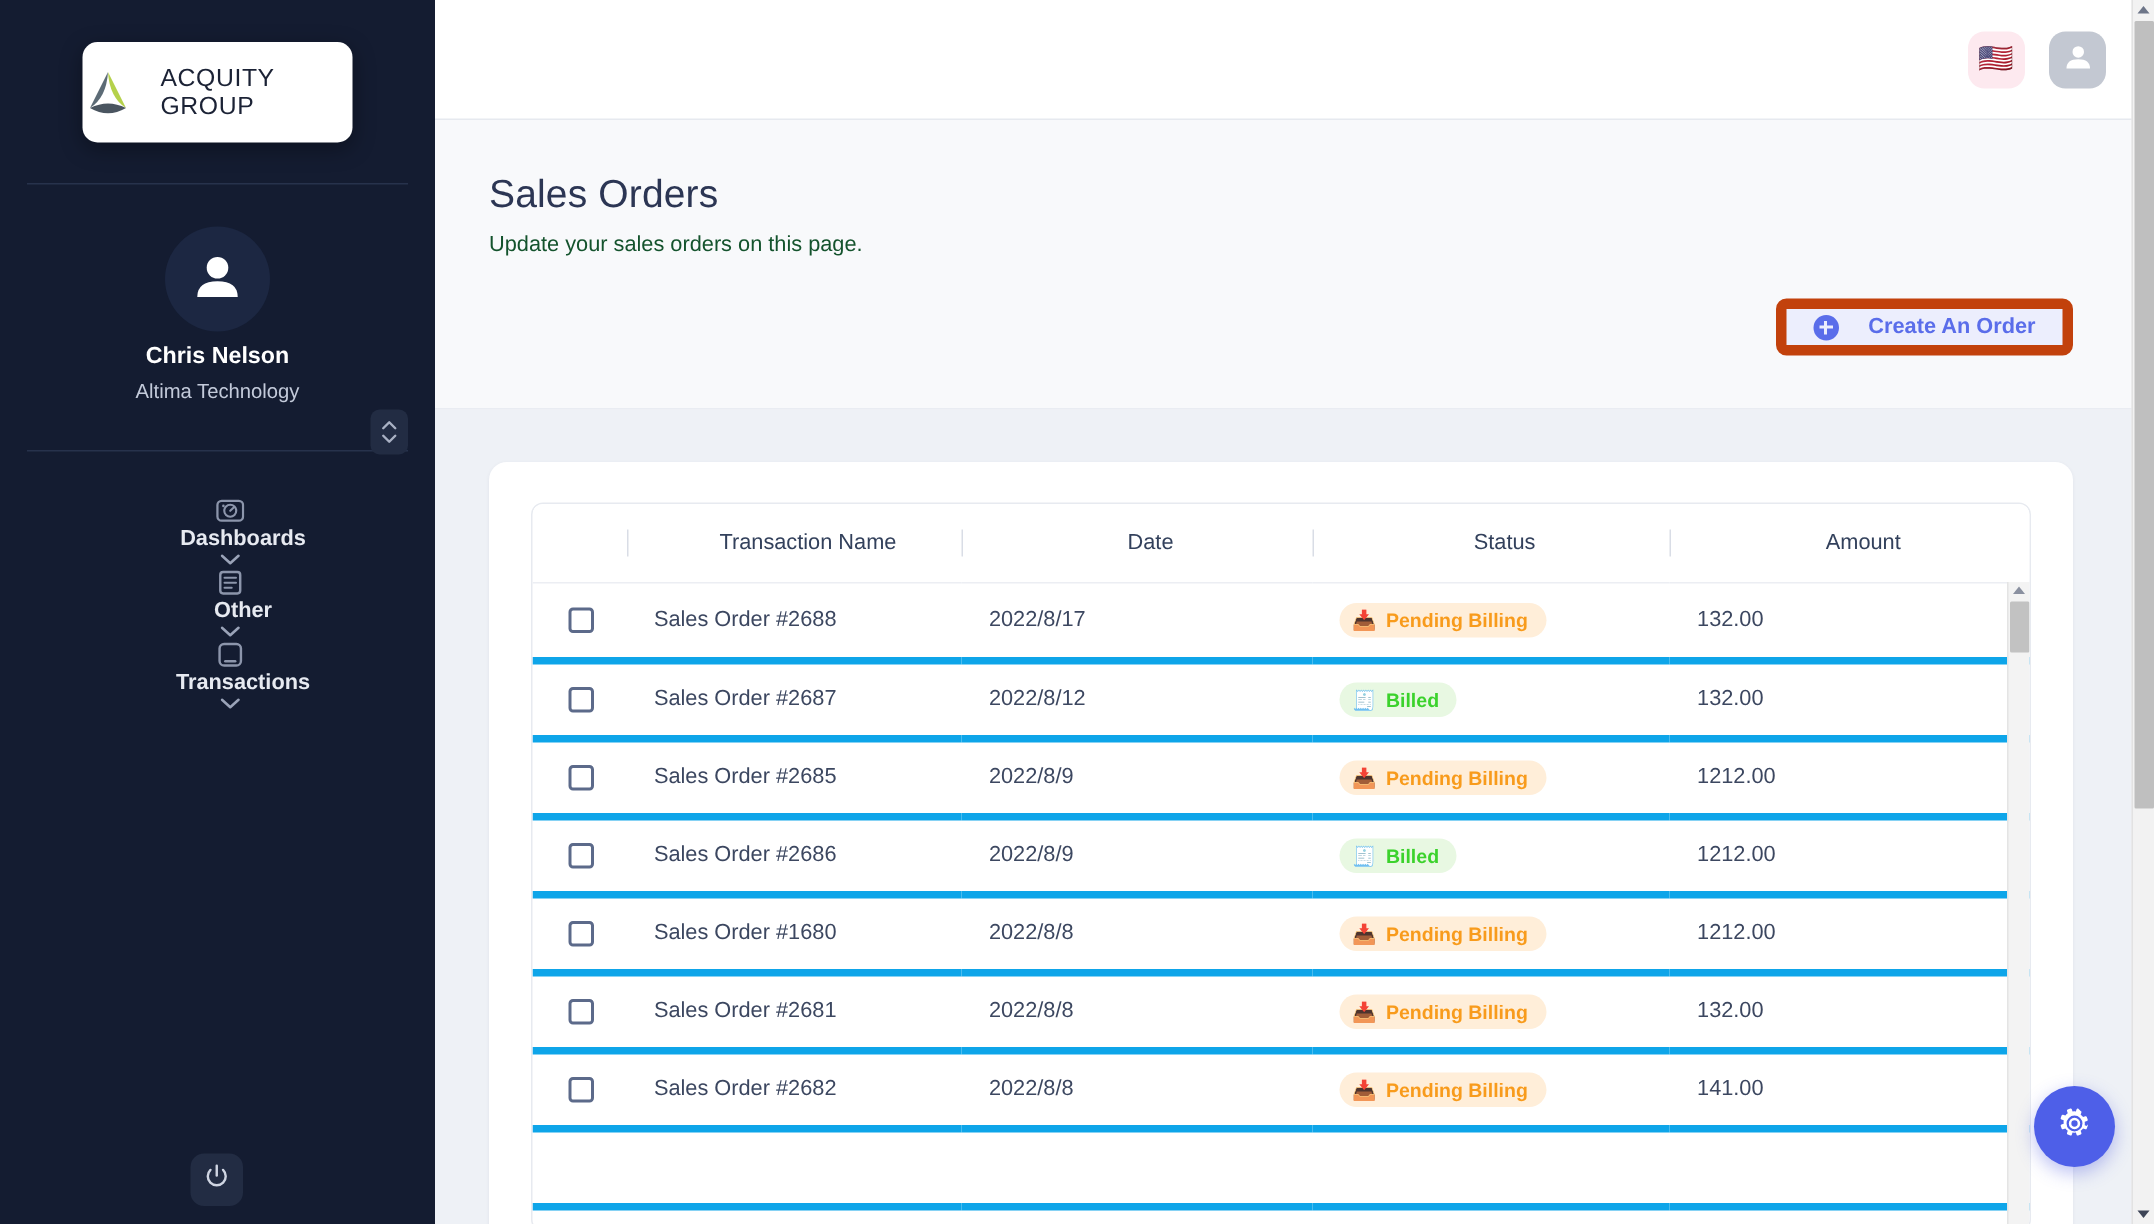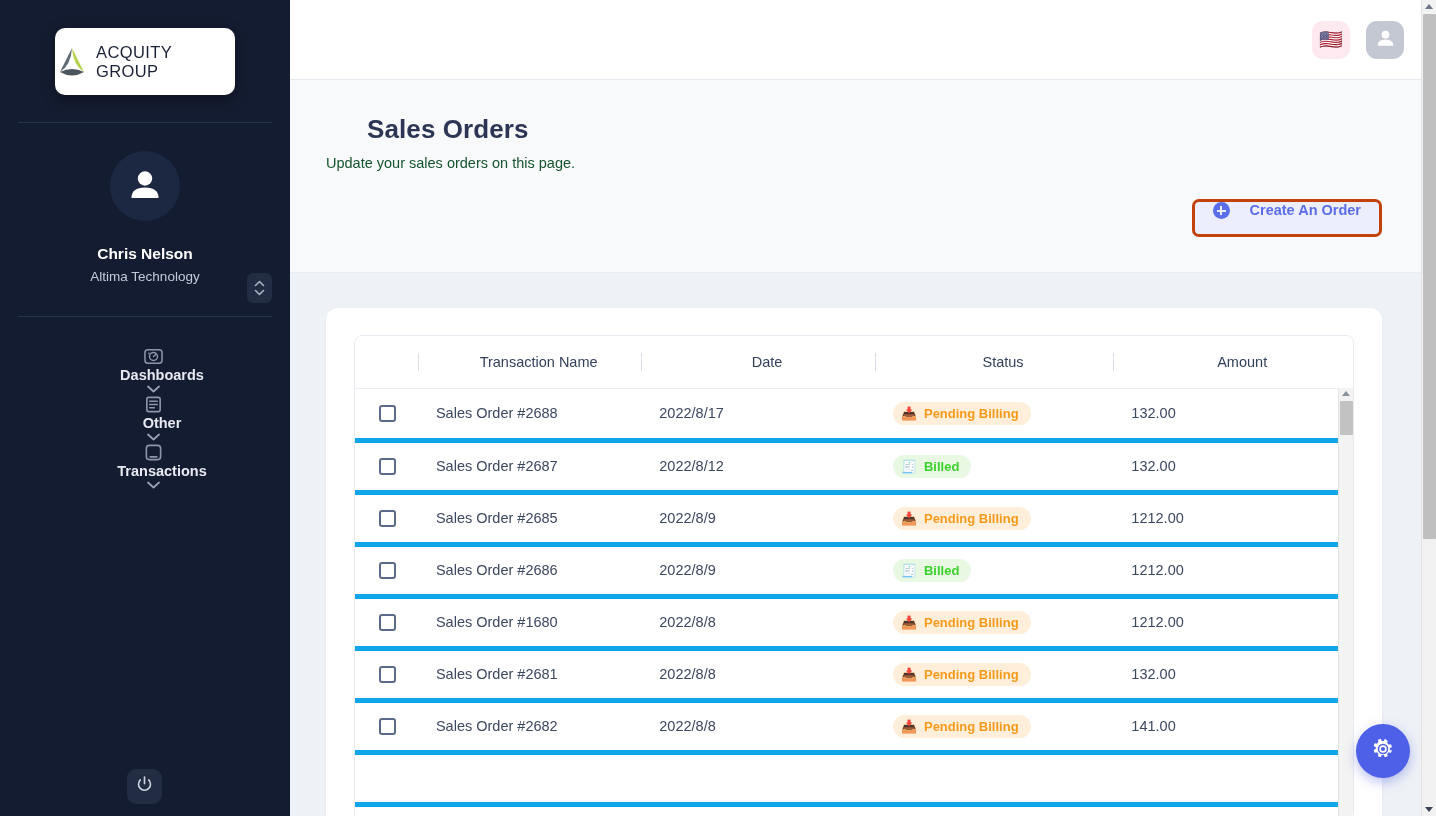--- a/index.html
+++ b/index.html
@@ -20,21 +20,21 @@
     overflow: hidden;
   }
   .logo-wrap {
     margin: 28px auto 0;
     width: 180px; height: 67px;
     background: #ffffff;
     border-radius: 10px;
     display: flex; align-items: center; justify-content: center;
     box-shadow: 0 4px 14px rgba(0,0,0,.35);
   }
-  .logo-inner { display: flex; align-items: center; gap: 7px; }
+  .logo-inner { display: flex; align-items: center; gap: 18px; }
   .logo-mark { width: 34px; height: 32px; }
   .logo-text {
     font-size: 16.5px; letter-spacing: .4px;
     color: #1b2235; font-weight: 400;
   }
   .sb-div {
     height: 1px; background: #27324c;
     margin: 27px 18px 0;
   }
   .profile { position: relative; padding-top: 28px; text-align: center; }
@@ -47,21 +47,21 @@
     cursor: pointer;
   }
   .collapse-btn svg { display: block; }
   .avatar-big {
     width: 70px; height: 70px; border-radius: 50%;
     background: #1c2742;
     margin: 0 auto;
     display: flex; align-items: center; justify-content: center;
   }
   .user-name {
-    margin-top: 24px; color: #ffffff;
+    margin-top: 8px; color: #ffffff;
     font-size: 15.5px; font-weight: bold;
   }
   .user-org {
     margin-top: 6px; color: #c3cada;
     font-size: 13.5px;
   }
   .nav { margin-top: 28px; }
   .nav-item {
     display: flex; align-items: center;
     height: 48px; padding: 0 22px 0 38px;
@@ -112,32 +112,31 @@
   }
 
   .page-head {
     background: #f8f9fb;
     padding: 34px 54px 0 36px;
     height: 193px;
     border-bottom: 1px solid #e9ecf2;
     position: relative;
   }
   .page-title {
-    font-size: 26px; color: #2c3654; font-weight: 700;
+    font-size: 26px; color: #2c3654; font-weight: 400;
     letter-spacing: .1px;
-    margin-left: 41px;
   }
   .page-sub {
     margin-top: 10px; font-size: 14.5px; color: #14532d;
   }
   .create-btn {
     position: absolute; right: 54px; top: 199px;
-    display: flex; gap: 20px;
+    display: flex; align-items: center; gap: 20px;
     background: #eceefd;
-    border: 3px solid #c2410c;
+    border: 7px solid #c2410c;
     border-radius: 7px;
     height: 38px; padding: 0 18px;
     color: #5a6dea; font-size: 14.5px; font-weight: bold;
     cursor: pointer;
   }
   .plus-circle {
     width: 17px; height: 17px; border-radius: 50%;
     background: #5a6dea; position: relative; flex: 0 0 17px;
   }
   .plus-circle::before, .plus-circle::after {

